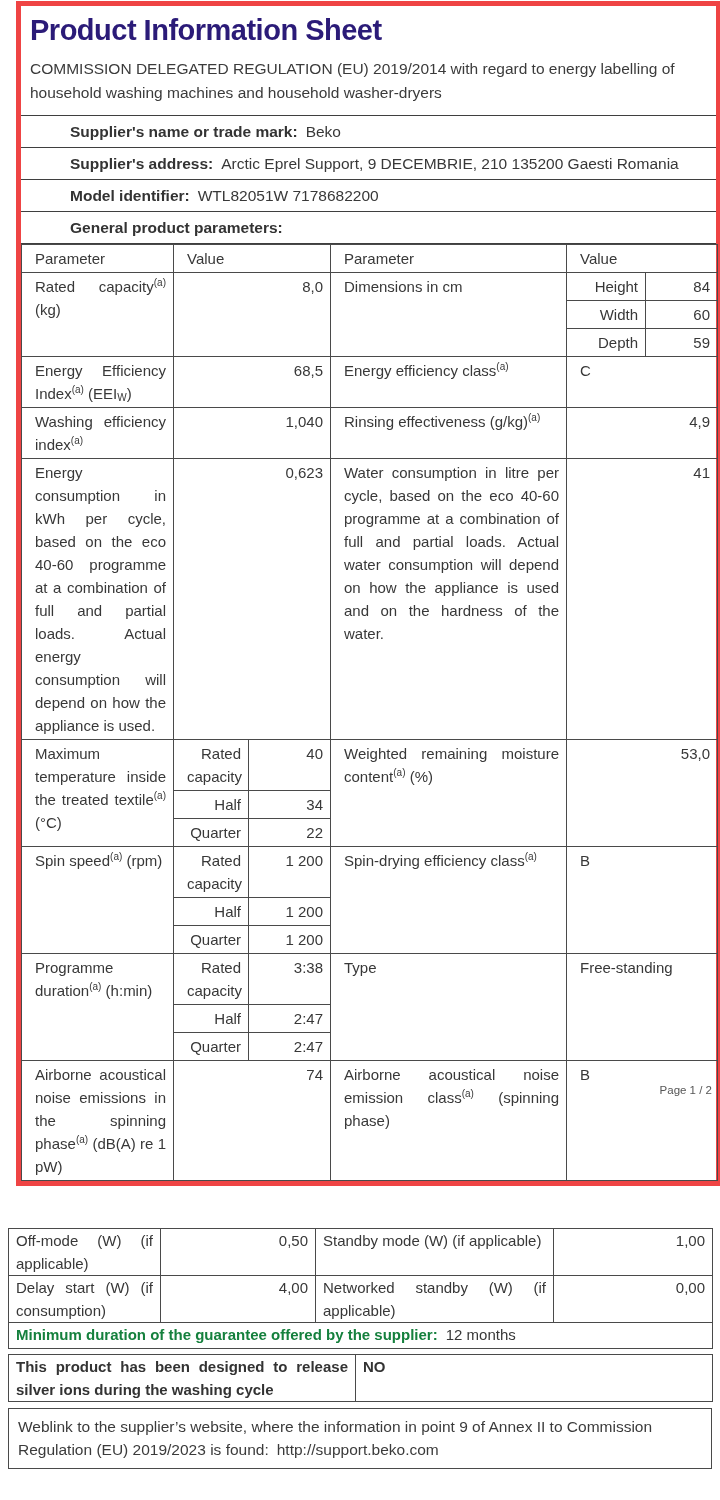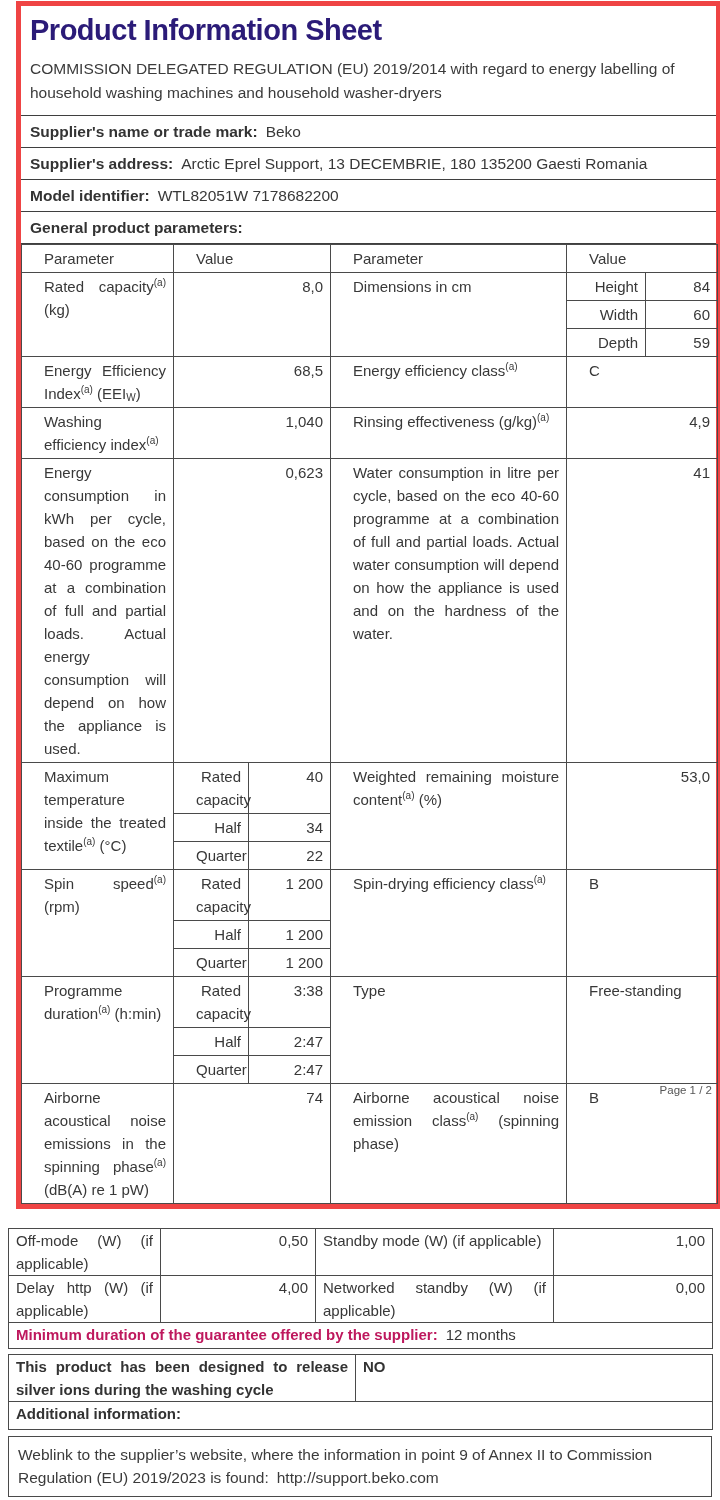--- a/index.html
+++ b/index.html
@@ -15,46 +15,46 @@
   .title-block{padding:6px 10px 11px 9px;border-bottom:1px solid #3f3f3f;}
   .doc-title{
     font-size:29px;font-weight:700;color:#2b1b78;
     letter-spacing:-0.5px;margin:2px 0 10px 0;
   }
   .reg-text{font-size:15.5px;line-height:1.52;color:#3b3b3b;}
   .info-row{
     min-height:31px;line-height:31px;padding-left:9px;
     border-bottom:1px solid #3f3f3f;font-size:15.5px;white-space:nowrap;
   }
-  .info-row b{font-weight:700;color:#333;}
+  .info-row b{font-weight:700;color:#333;margin-left:40px;}
   .info-row .val{margin-left:8px;font-weight:400;}
   table.params{border-collapse:collapse;width:695px;table-layout:fixed;}
   table.params td{
     border:1px solid #4a4a4a;vertical-align:top;
-    padding:2px 7px 2px 22px;font-size:15px;line-height:23px;
+    padding:2px 7px 2px 13px;font-size:15px;line-height:23px;
   }
   td.param{text-align:justify;}
   td.num{text-align:right;}
   td.vleft{text-align:left;}
   td.sublabel{text-align:right;}
   sup{font-size:10px;line-height:0;vertical-align:6px;}
   sub{font-size:10px;line-height:0;vertical-align:-2px;}
   .page-num{
     position:absolute;top:1084px;left:0;width:712px;text-align:right;
     font-size:11.5px;color:#565656;
   }
   .power-wrap{position:absolute;top:1228px;left:8px;width:704px;}
   table.power,table.silver{border-collapse:collapse;width:704px;table-layout:fixed;}
   table.power td,table.silver td{
     border:1px solid #4a4a4a;vertical-align:top;
     padding:0 7px;font-size:15px;line-height:23px;
   }
   table.silver{margin-top:5px;}
   td.bold{font-weight:700;color:#333;}
-  .guarantee-cell b{font-weight:700;color:#be185d;}
+  .guarantee-cell b{font-weight:700;color:#15803d;}
   .guarantee-cell .val{margin-left:8px;}
   .weblink-box{
     margin-top:6px;border:1px solid #4a4a4a;
     padding:6px 9px;font-size:15.5px;line-height:1.5;color:#3b3b3b;
   }
   .weblink-box .url{margin-left:8px;color:#3b3b3b;text-decoration:none;}
 </style>
 </head>
 <body>
 
@@ -62,21 +62,21 @@
 
   <div class="title-block">
     <div class="doc-title">Product Information Sheet</div>
     <div class="reg-text">COMMISSION DELEGATED REGULATION (EU) 2019/2014 with regard to energy labelling of household washing machines and household washer-dryers</div>
   </div>
 
   <div class="info-row">
     <b>Supplier's name or trade mark:</b><span class="val">Beko</span>
   </div>
   <div class="info-row">
-    <b>Supplier's address:</b><span class="val">Arctic Eprel Support, 13 DECEMBRIE, 180 135200 Gaesti Romania</span>
+    <b>Supplier's address:</b><span class="val">Arctic Eprel Support, 9 DECEMBRIE, 210 135200 Gaesti Romania</span>
   </div>
   <div class="info-row">
     <b>Model identifier:</b><span class="val">WTL82051W 7178682200</span>
   </div>
   <div class="info-row">
     <b>General product parameters:</b>
   </div>
 
   <table class="params">
     <colgroup>
@@ -203,21 +203,21 @@
         <col style="width:159px">
     </colgroup>
     <tbody>
         <tr style="height:45px">
       <td class="param">Off-mode (W) (if applicable)</td>
       <td class="num">0,50</td>
       <td class="param">Standby mode (W) (if applicable)</td>
       <td class="num">1,00</td>
     </tr>
     <tr style="height:46px">
-      <td class="param">Delay http (W) (if applicable)</td>
+      <td class="param">Delay start (W) (if consumption)</td>
       <td class="num">4,00</td>
       <td class="param">Networked standby (W) (if applicable)</td>
       <td class="num">0,00</td>
     </tr>
     <tr style="height:26px">
       <td colspan="4" class="guarantee-cell">
         <b>Minimum duration of the guarantee offered by the supplier:</b><span class="val">12 months</span>
       </td>
     </tr>
   </tbody>
@@ -226,23 +226,20 @@
   <table class="silver">
     <colgroup>
         <col style="width:347px">
         <col style="width:357px">
       </colgroup>
     <tbody>
         <tr style="height:43px">
       <td class="param bold">This product has been designed to release silver ions during the washing cycle</td>
       <td class="bold">NO</td>
     </tr>
-    <tr style="height:28px">
-      <td colspan="2" class="bold">Additional information:</td>
-    </tr>
   </tbody>
     </table>
 
   <div class="weblink-box">
     <span>Weblink to the supplier’s website, where the information in point 9 of Annex II to Commission Regulation (EU) 2019/2023 is found:</span><span class="url">http://support.beko.com</span>
   </div>
 
 </div>
 
 </body></html>

